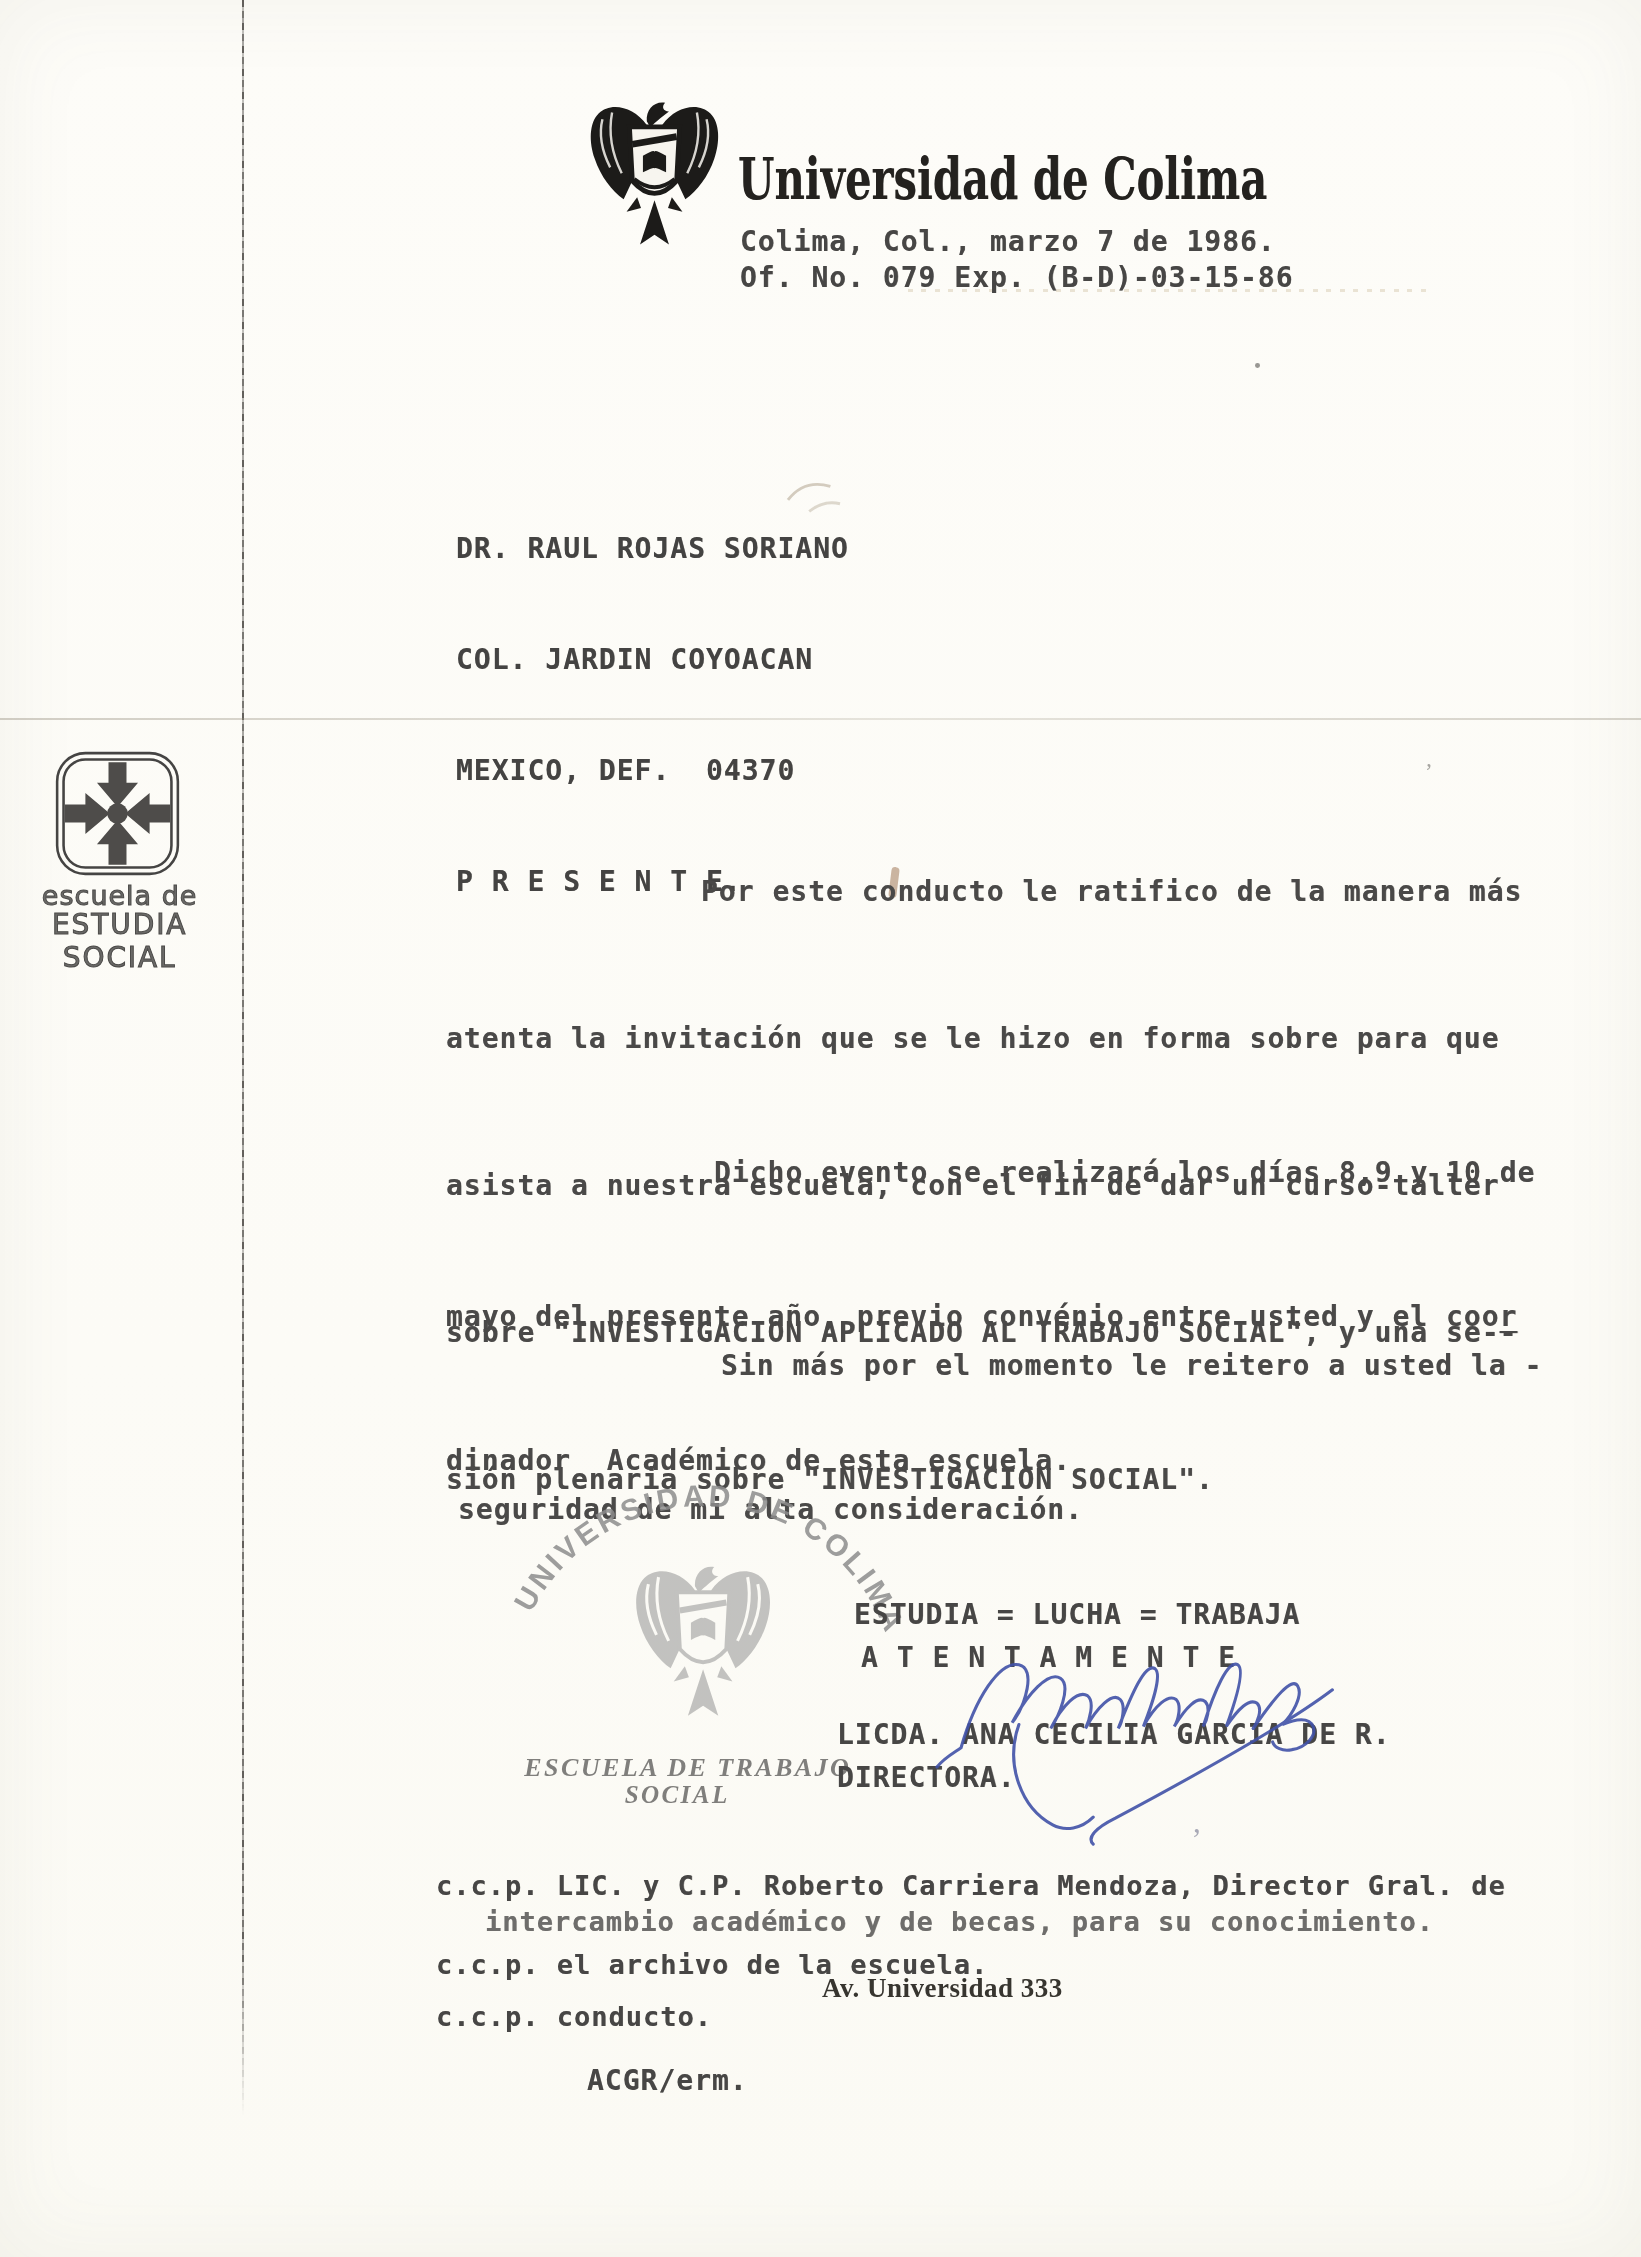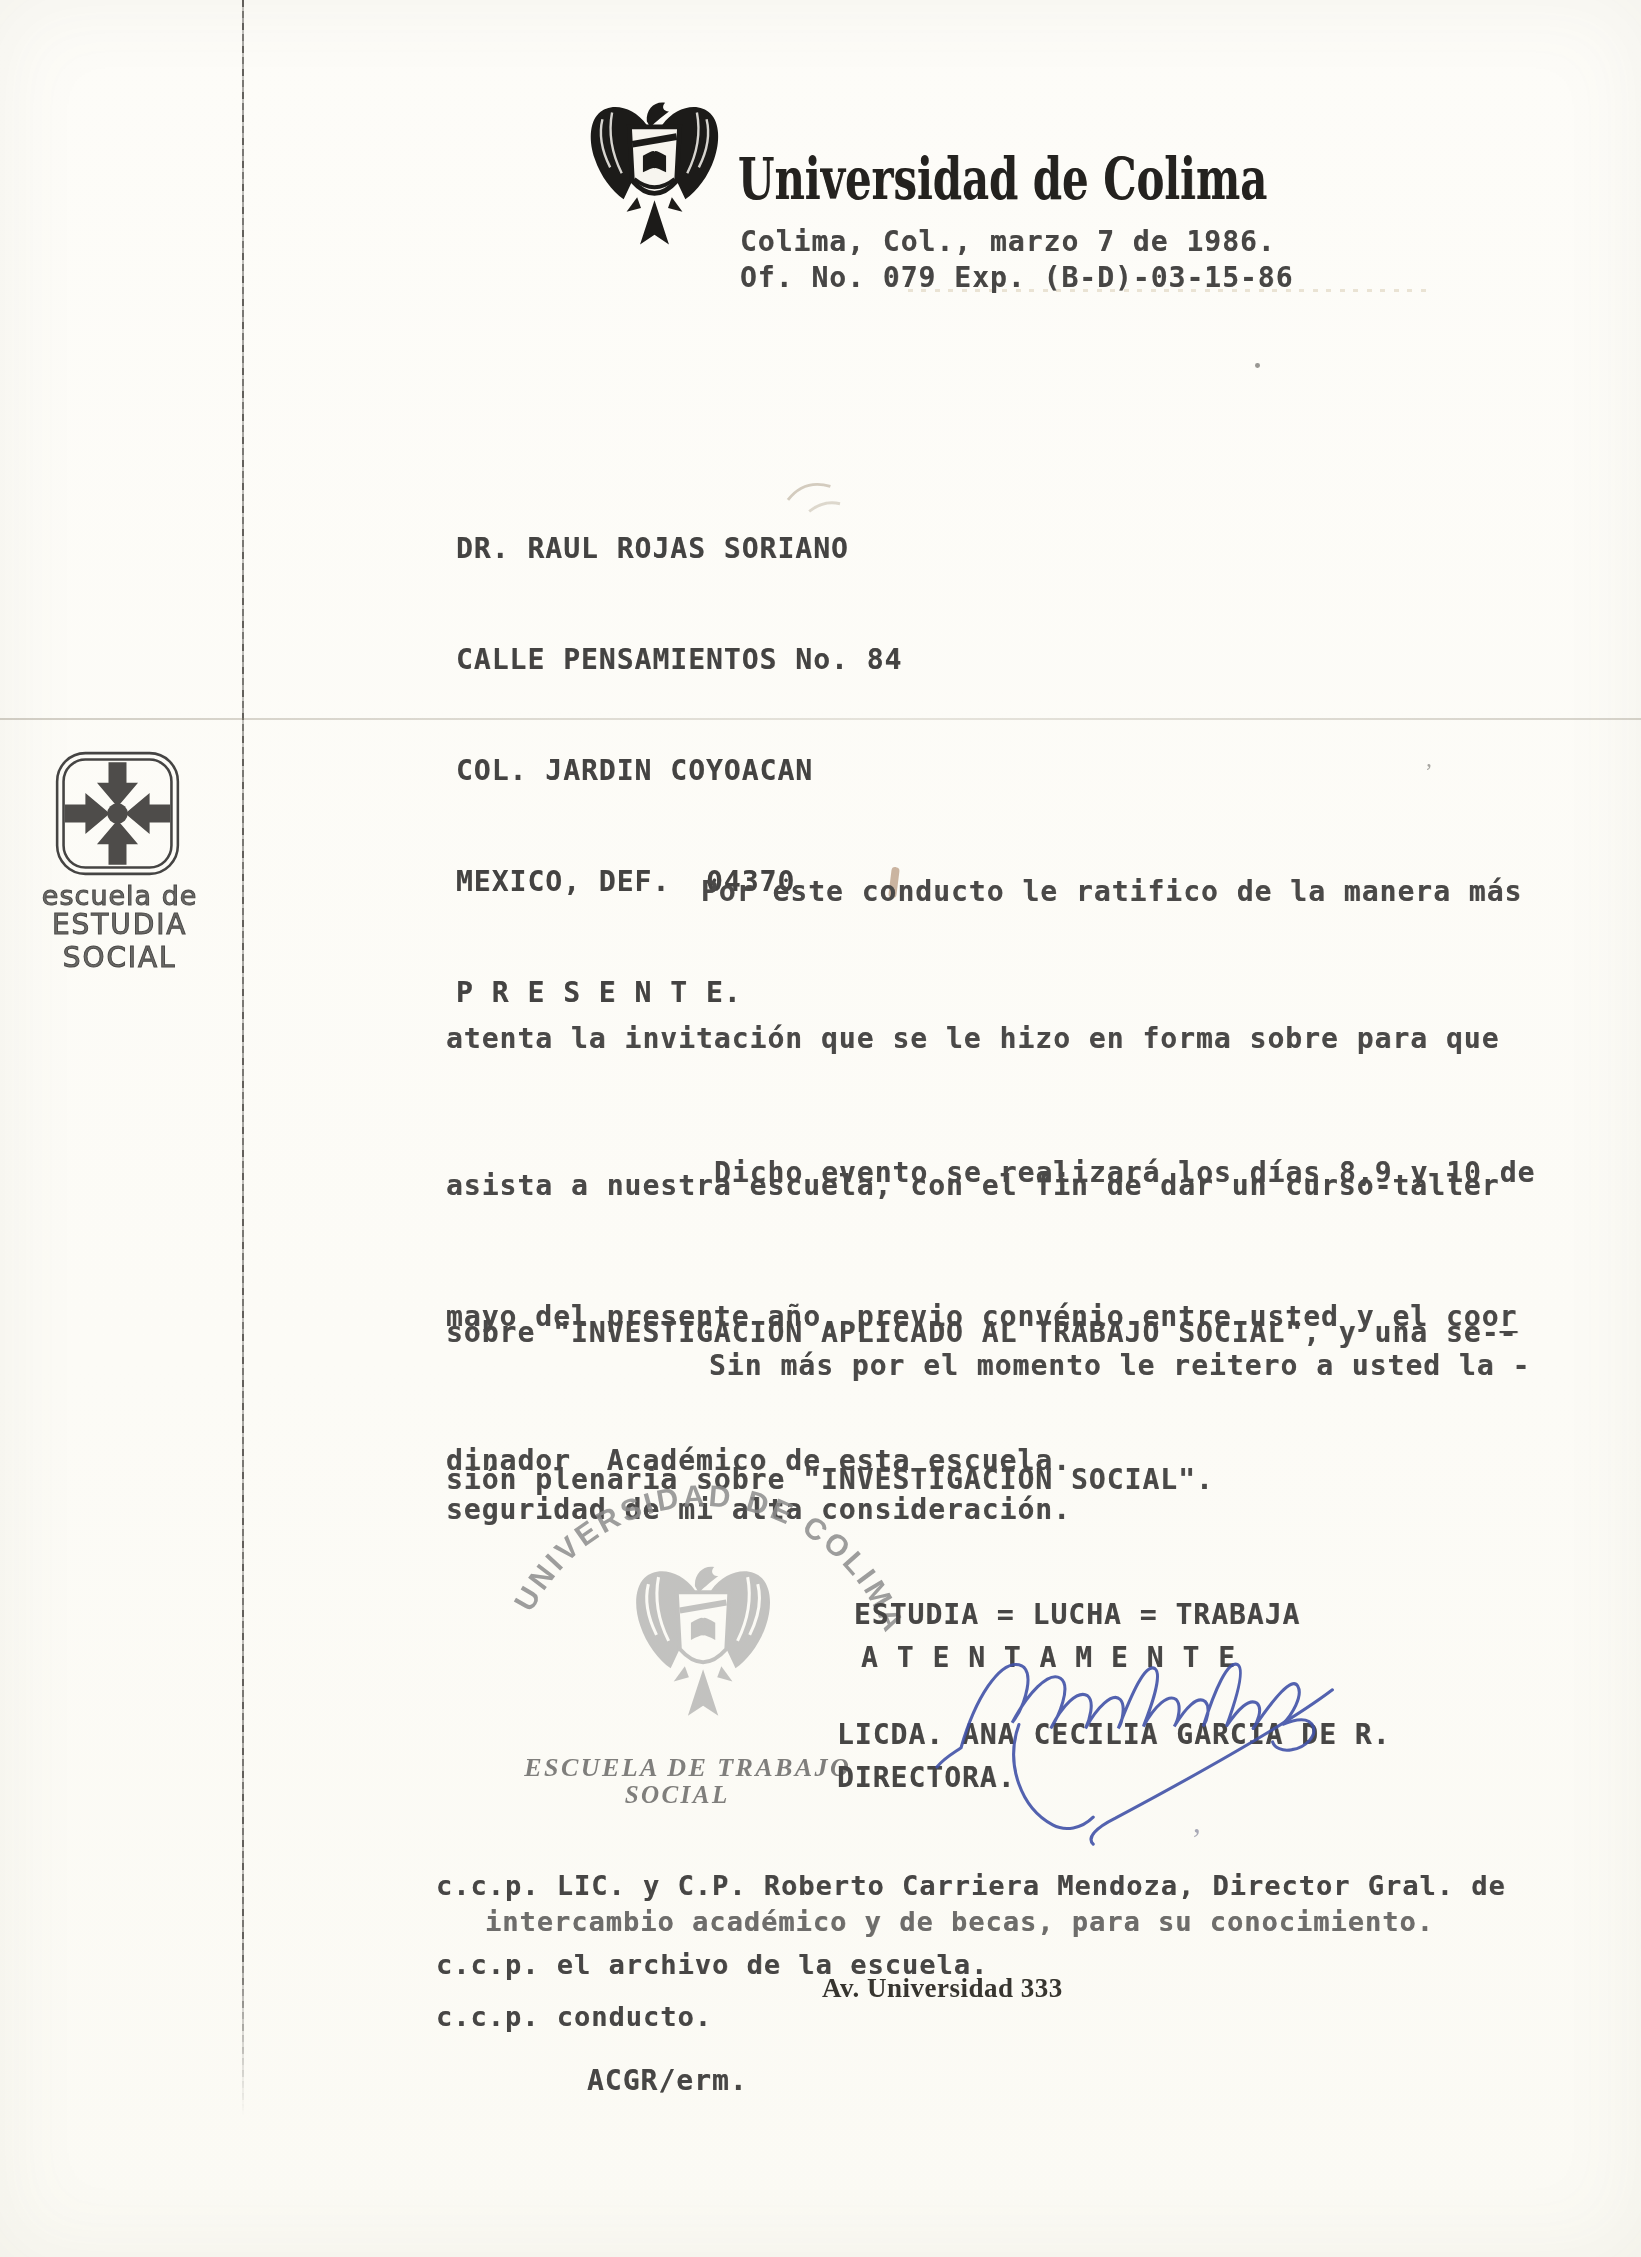--- a/index.html
+++ b/index.html
@@ -53,21 +53,21 @@
     transform:scaleX(.72);transform-origin:left top;
     white-space:pre;letter-spacing:0;
     text-shadow:0.4px 0.4px 0.6px rgba(40,38,34,.45);
   }
   .date-line{left:740px;top:225px;}
   .ref-line{left:740px;top:261px;}
   .recipient{left:456px;top:456px;line-height:37px;color:#444342;}
   .para{left:446px;color:#4a4948;}
   .p1{top:769px;line-height:49px;}
   .p2{top:1053px;line-height:48px;}
-  .p3{top:1246px;line-height:48px;}
+  .p3{top:1246px;line-height:48px;margin-left:12px;}
   .ind1{padding-left:255px;}
   .ind2{padding-left:268px;}
   .ind3{padding-left:263px;}
   .u{text-decoration:underline;text-decoration-thickness:2.4px;text-underline-offset:4.8px;}
   .salute{left:861px;top:1641px;}
   .motto{left:854px;top:1598px;}
   .signer{left:837px;top:1718px;}
   .signer-role{left:837px;top:1761px;}
   .cc1{left:436px;top:1870px;font-size:27px;}
   .cc2{left:485px;top:1906px;font-size:27px;color:#6e6d6b;}
@@ -131,21 +131,20 @@
     <path d="M66,60 Q78,53 78,56 Q78,53 90,60 L90,77 Q78,71 78,73 Q78,71 66,77 Z" fill="#1c1b19"></path>
     <path d="M57,84 Q78,101 99,84" stroke="#1c1b19" stroke-width="4" fill="none"></path>
   </svg>
 
   <div class="org-title">Universidad de Colima</div>
   <div class="tw date-line">Colima, Col., marzo 7 de 1986.</div>
   <div class="tw ref-line">Of. No. 079 Exp. (B-D)-03-15-86</div>
 
   <div class="tw recipient">
     <div>DR. RAUL ROJAS SORIANO</div>
-    <div>CALLE PENSAMIENTOS No. 84</div>
     <div>COL. JARDIN COYOACAN</div>
     <div>MEXICO, DEF.  04370</div>
     <div>P R E S E N T E.</div>
   </div>
 
   <svg class="badge-svg" width="131" height="129" viewBox="0 0 102 100">
     <rect x="4" y="3" width="94" height="94" rx="22" fill="none" stroke="#454443" stroke-width="2"></rect>
     <rect x="9" y="8" width="84" height="84" rx="17" fill="none" stroke="#454443" stroke-width="2"></rect>
     <g fill="#4e4c4a">
       <path d="M44,10 h14 v16 h9 L51,45 L35,26 h9 Z"></path>

